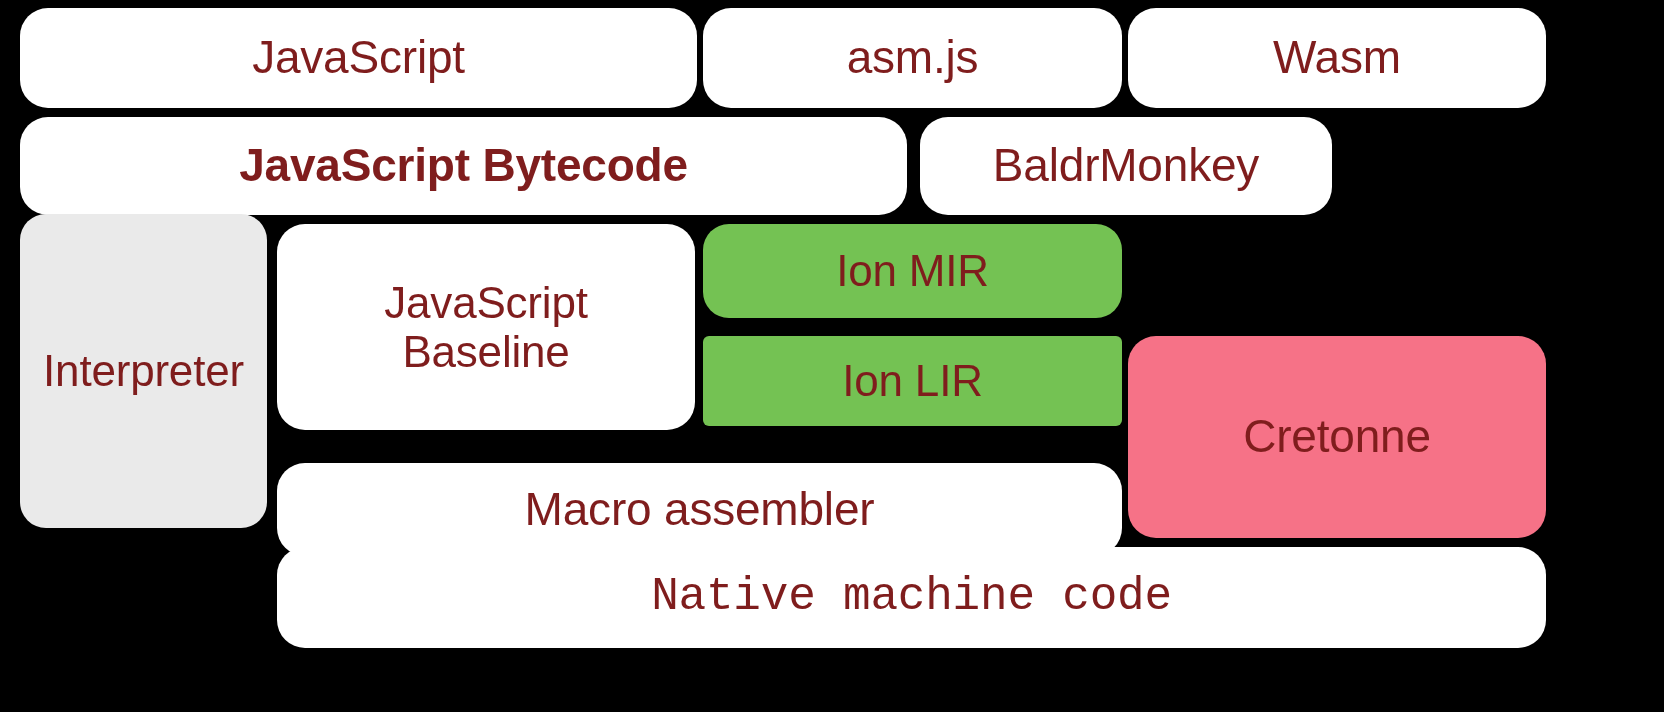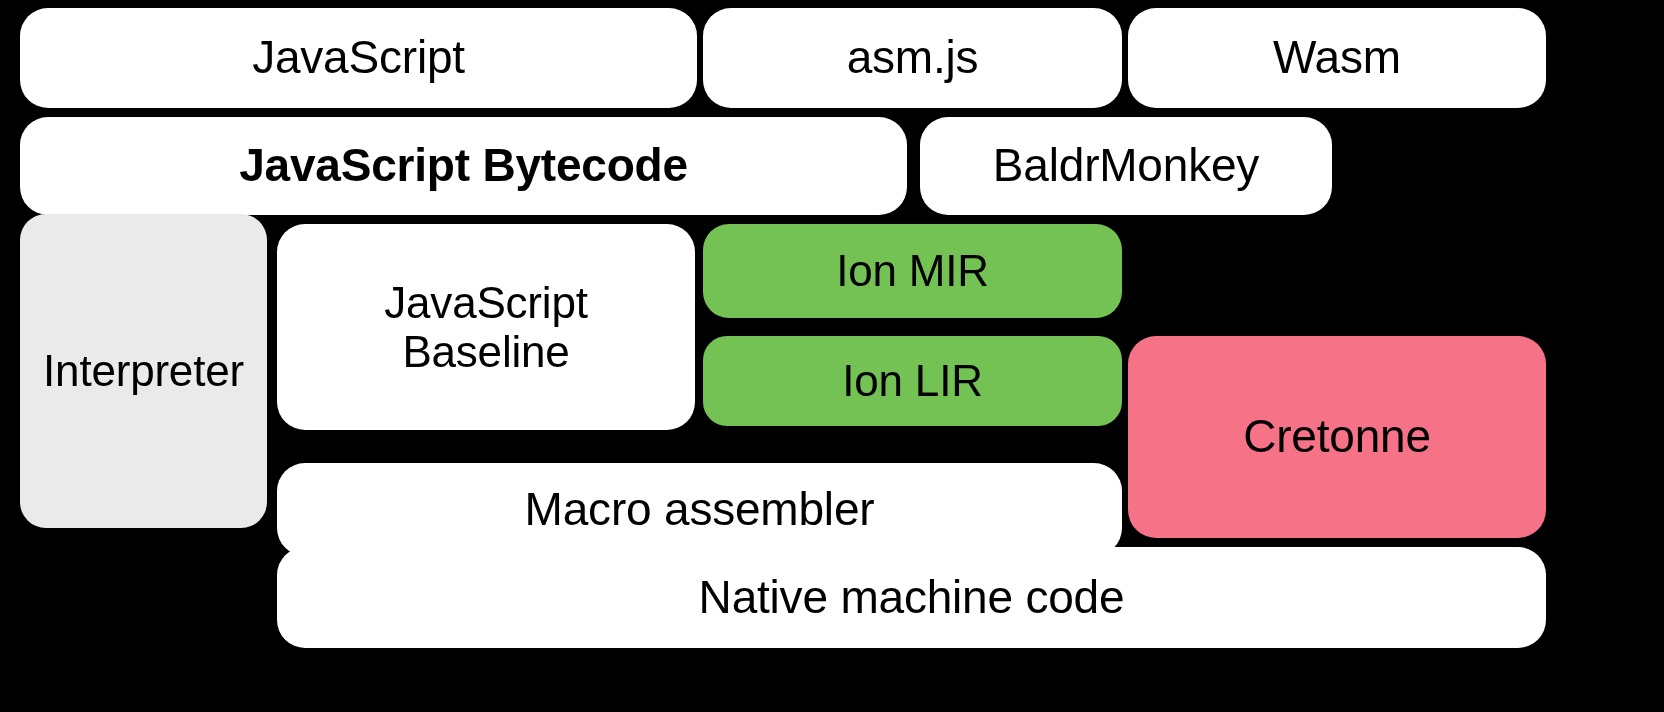--- a/index.html
+++ b/index.html
@@ -17,21 +17,21 @@
     font-family: "Liberation Sans", sans-serif;
   }
   .node {
     position: absolute;
     box-sizing: border-box;
     display: flex;
     align-items: center;
     justify-content: center;
     text-align: center;
     border-radius: 28px;
-    color: #000000;
+    color: #7f1d1d;
     font-weight: 400;
     line-height: 1.12;
     letter-spacing: -0.2px;
     white-space: pre-line;
     -webkit-font-smoothing: antialiased;
   }
   .fill-white { background: #FFFFFF; }
   .fill-gray  { background: #EAEAEA; }
   .fill-green { background: #74C253; }
   .fill-pink  { background: #F67287; }
@@ -42,28 +42,28 @@
   #n-wasm            { left: 1128px; top: 8px;   width: 418px; height: 100px; font-size: 46px; }
 
   
   #n-js-bytecode     { left: 20px;   top: 117px; width: 887px; height: 98px;  font-size: 46px; font-weight: bold; }
   #n-baldrmonkey     { left: 920px;  top: 117px; width: 412px; height: 98px;  font-size: 46px; text-align: center; }
 
   
   #n-interpreter     { left: 20px;   top: 214px; width: 247px; height: 314px; font-size: 44px; border-radius: 26px; }
   #n-js-baseline     { left: 277px;  top: 224px; width: 418px; height: 206px; font-size: 44px; }
   #n-ion-mir         { left: 703px;  top: 224px; width: 419px; height: 94px;  font-size: 44px; border-radius: 26px; }
-  #n-ion-lir         { left: 703px;  top: 336px; width: 419px; height: 90px;  font-size: 44px; border-radius: 24px; }
+  #n-ion-lir         { left: 703px;  top: 336px; width: 419px; height: 90px;  font-size: 44px; border-radius: 6px; }
   #n-cretonne        { left: 1128px; top: 336px; width: 418px; height: 202px; font-size: 46px; }
 
   
   #n-macro-assembler { left: 277px;  top: 440px; width: 845px; height: 93px;  font-size: 46px; margin-top: 23px; }
 
   
-  #n-native-code     { left: 277px;  top: 547px; width: 1269px; height: 101px; font-size: 46px; }
+  #n-native-code     { left: 277px;  top: 547px; width: 1269px; height: 101px; font-size: 46px; font-family: Liberation Mono, monospace; }
 </style>
 </head>
 <body>
 
 <div id="canvas">
 
   <div class="node fill-white" id="n-javascript">JavaScript</div>
 
   <div class="node fill-white" id="n-asmjs">asm.js</div>
 

